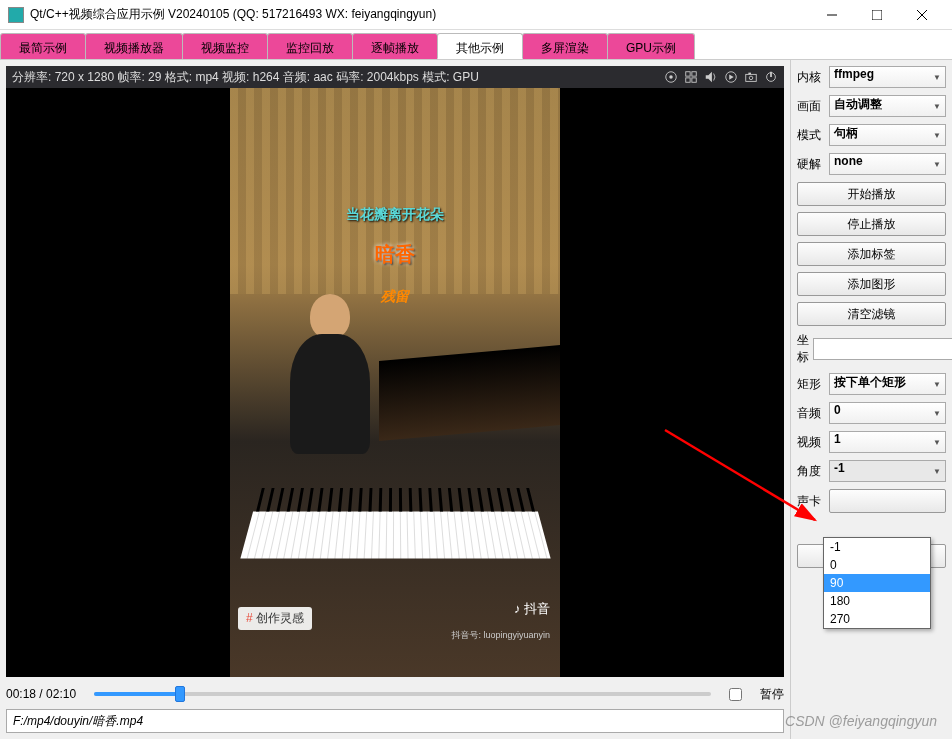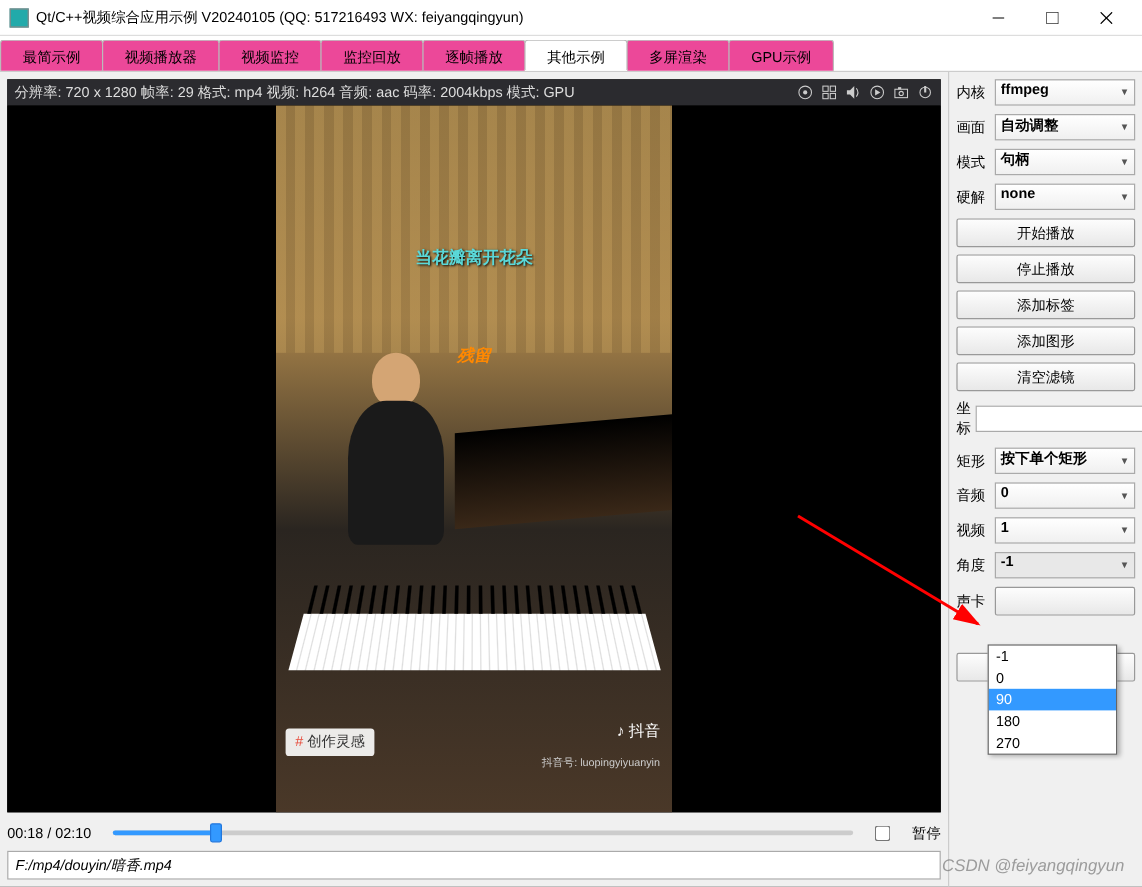--- a/index.html
+++ b/index.html
@@ -146,20 +146,21 @@
         <div class="video-content">
           <div class="curtain"></div>
           <div class="piano-top"></div>
           <div class="person">
               <div class="head"></div>
               <div class="body"></div>
             </div>
           <div class="keys"></div>
           <div class="black-keys"></div>
           <div class="overlay-text ot1">当花瓣离开花朵</div>
+          <div class="overlay-text ot2">暗香</div>
           <div class="overlay-text ot3">残留</div>
           <div class="tag-box"><span class="tag-hash"># </span><span>创作灵感</span></div>
           <div class="dy-logo">♪ 抖音</div>
           <div class="dy-sub">抖音号: luopingyiyuanyin</div>
         </div>
       </div>
     </div>
 
     <div class="controls-row">
       <span class="time-label">00:18 / 02:10</span>

